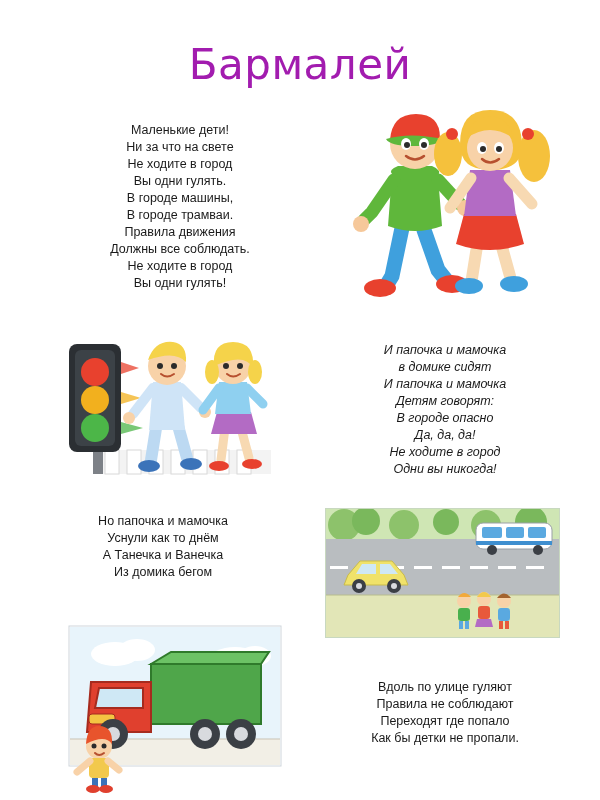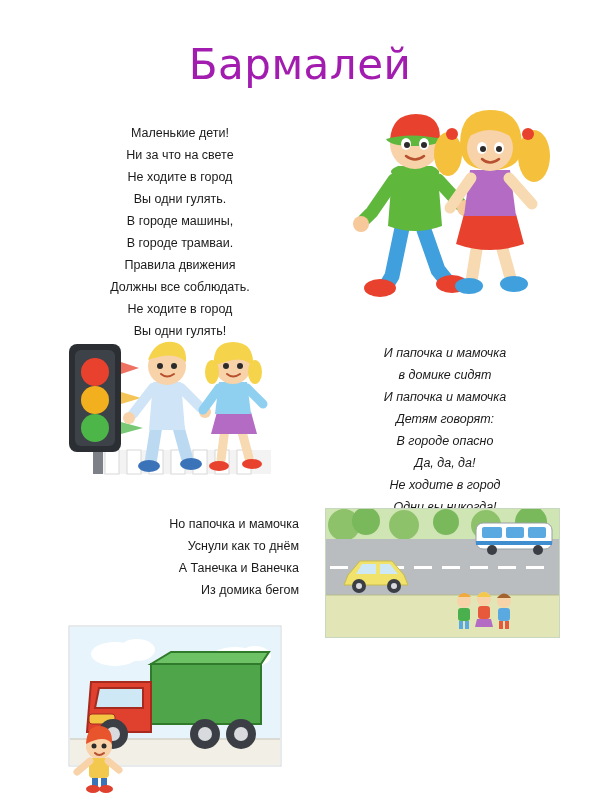--- a/index.html
+++ b/index.html
@@ -28,28 +28,28 @@
     font-size: 42px;
     color: #a21caf;
     font-family: "DejaVu Sans", sans-serif;
     font-weight: 400;
     letter-spacing: 0.5px;
   }
   .verse {
     position: absolute;
     text-align: center;
     font-size: 12.5px;
-    line-height: 22px;
+    line-height: 17px;
     color: #1a1a1a;
     font-family: "Liberation Sans", sans-serif;
     white-space: pre-line;
   }
   #verse1 { top: 122px; left: 60px; width: 240px; }
   #verse2 { top: 342px; left: 320px; width: 250px; font-style: italic; }
-  #verse3 { top: 513px; left: 49px; width: 250px; text-align: right; }
+  #verse3 { top: 513px; left: 38px; width: 250px; }
   #verse4 { top: 679px; left: 315px; width: 260px; }
 
   .art {
     position: absolute;
     overflow: hidden;
   }
   
   #art-kids { top: 108px; left: 320px; width: 250px; height: 200px; }
   
   #art-crosswalk { top: 338px; left: 65px; width: 215px; height: 145px; }
@@ -83,20 +83,24 @@
 И папочка и мамочка
 Детям говорят:
 В городе опасно
 Да, да, да!
 Не ходите в город
 Одни вы никогда!</div>
   <div class="verse" id="verse3">Но папочка и мамочка
 Уснули как то днём
 А Танечка и Ванечка
 Из домика бегом</div>
+  <div class="verse" id="verse4">Вдоль по улице гуляют
+Правила не соблюдают
+Переходят где попало
+Как бы детки не пропали.</div>
 
   <div class="art" id="art-kids">
     <svg width="250" height="200" viewBox="0 0 250 200">
 
       <g>
 
         <path d="M82 120 L72 168 L66 178" stroke="#3fa0dd" stroke-width="15" fill="none" stroke-linecap="round"></path>
         <path d="M104 122 L118 162 L126 172" stroke="#3fa0dd" stroke-width="15" fill="none" stroke-linecap="round"></path>
 
         <ellipse cx="60" cy="180" rx="16" ry="9" fill="#e8412e"></ellipse>

